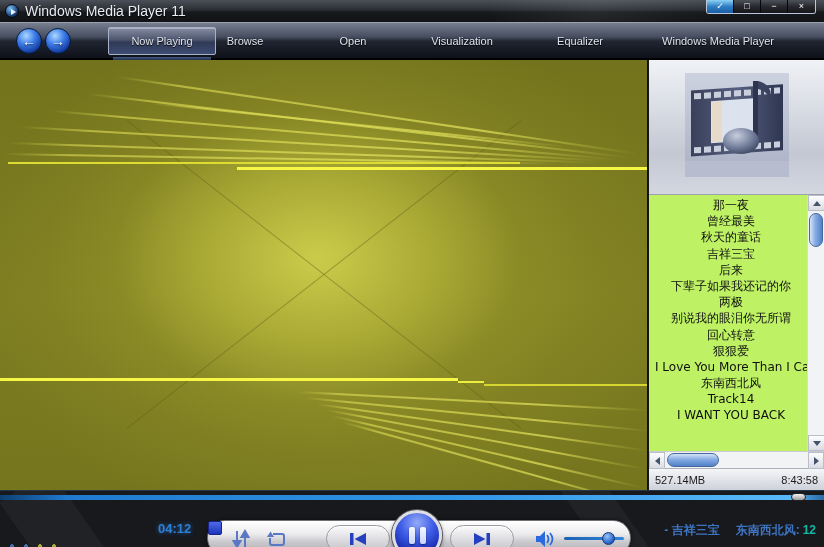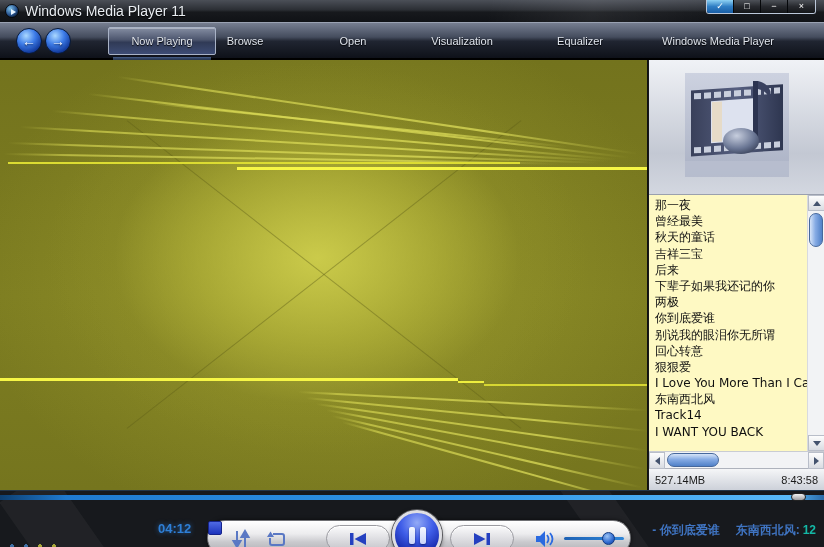--- a/index.html
+++ b/index.html
@@ -53,21 +53,21 @@
       linear-gradient(180deg,#73731d 0%,#7d7d21 55%,#75751e 100%);}
   .viz-line{position:absolute;}
   .cross{position:absolute;left:74px;top:214px;width:500px;height:1px;background:rgba(95,95,25,.45);}
   .streak{position:absolute;height:2px;transform-origin:left center;
     background:linear-gradient(90deg,rgba(220,220,85,0) 0%,rgba(220,220,85,.62) 12%,rgba(226,226,92,.72) 70%,rgba(220,220,85,0) 100%);}
 
   
   #panel{position:relative;width:176px;height:430px;background:#fff;display:flex;flex-direction:column;border-left:1px solid #15171a;}
   #art-area{height:135px;background:linear-gradient(180deg,#f0f2f6 0%,#c3c8d3 70%,#d3d7e0 100%);
     display:flex;align-items:flex-start;justify-content:center;padding-top:13px;border-bottom:1px solid #9aa0ae;}
-  #list-wrap{position:relative;flex:1;background:#fef9c3;overflow:hidden;}
+  #list-wrap{position:relative;flex:1;background:#bef264;overflow:hidden;text-align:center;}
   #pl-list{position:absolute;left:0;top:2px;right:17px;bottom:0;overflow:hidden;}
   .pl-item{height:16.2px;line-height:16.2px;padding-left:6px;font-size:12px;color:#101010;white-space:nowrap;
     font-family:"DejaVu Sans","Liberation Sans",sans-serif;}
   
   #vscroll{position:absolute;right:0;top:0;bottom:0;width:17px;background:#f2f3f5;border-left:1px solid #d8dadf;}
   .sb-btn{position:absolute;left:0;width:17px;height:16px;background:linear-gradient(180deg,#fdfdfd,#d9dce2);
     border:1px solid #b9bec9;display:flex;align-items:center;justify-content:center;}
   .arrow{width:0;height:0;}
   .arrow.up{border-left:4px solid transparent;border-right:4px solid transparent;border-bottom:5px solid #44536e;}
   .arrow.down{border-left:4px solid transparent;border-right:4px solid transparent;border-top:5px solid #44536e;}
@@ -241,21 +241,20 @@
 
       <div id="list-wrap">
         <div id="pl-list">
             <div class="pl-item">那一夜</div>
             <div class="pl-item">曾经最美</div>
             <div class="pl-item">秋天的童话</div>
             <div class="pl-item">吉祥三宝</div>
             <div class="pl-item">后来</div>
             <div class="pl-item">下辈子如果我还记的你</div>
             <div class="pl-item">两极</div>
-            <div class="pl-item">你到底爱谁</div>
             <div class="pl-item">别说我的眼泪你无所谓</div>
             <div class="pl-item">回心转意</div>
             <div class="pl-item">狠狠爱</div>
             <div class="pl-item">I Love You More Than I Can S</div>
             <div class="pl-item">东南西北风</div>
             <div class="pl-item">Track14</div>
             <div class="pl-item">I WANT YOU BACK</div>
           </div>
         <div id="vscroll">
           <div class="sb-btn" style="top:0;">
@@ -334,21 +333,21 @@
           <polygon points="1,7 5,7 10,2 10,18 5,13 1,13" fill="#2a6ae0"></polygon>
           <path d="M12 6 q3 4 0 8 M15 4 q5 6 0 12" stroke="#2a6ae0" stroke-width="1.8" fill="none"></path>
         </svg>
       </div>
       <div id="vol-slider">
         <div id="vol-knob" style="left: 38px;"></div>
       </div>
     </div>
 
     <div id="np-info">
-      <span id="np-title">-  你到底爱谁</span>
+      <span id="np-title">-  吉祥三宝</span>
       <span id="np-status">
         <span>东南西北风:</span><span class="num">12</span>
       </span>
     </div>
 
     <div id="corner-mark"></div>
   </div>
 </div>
 
 </body></html>

